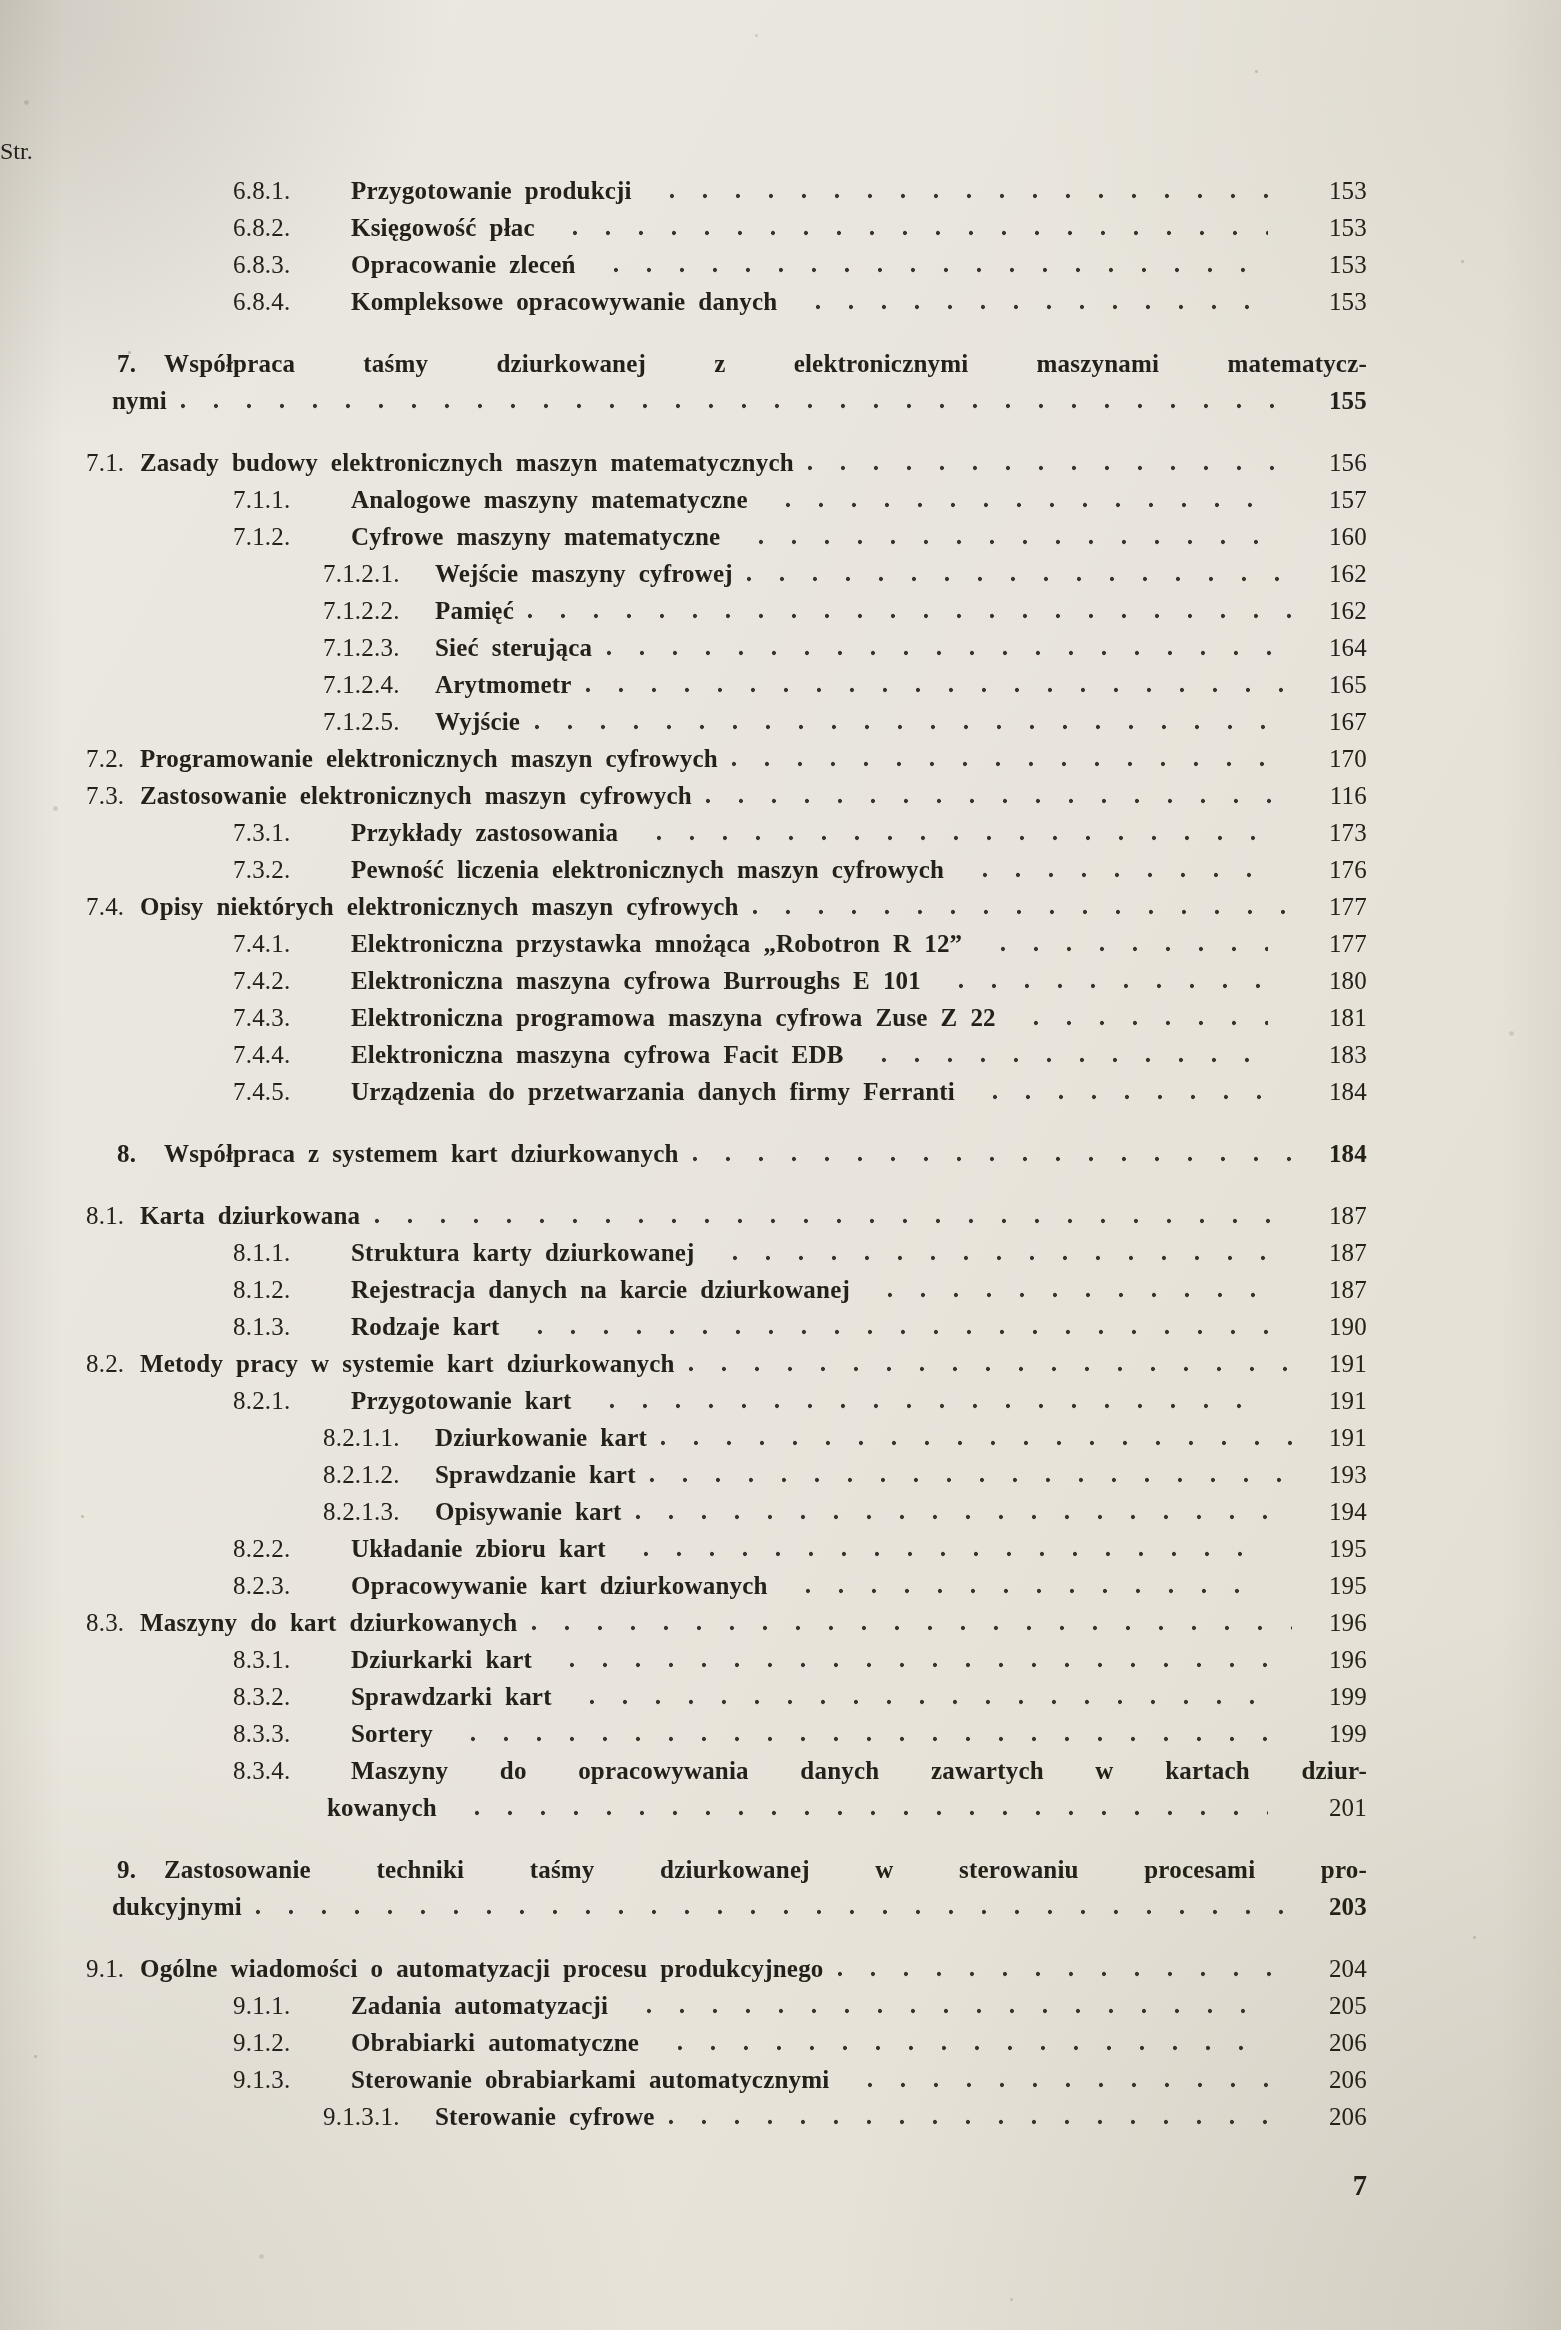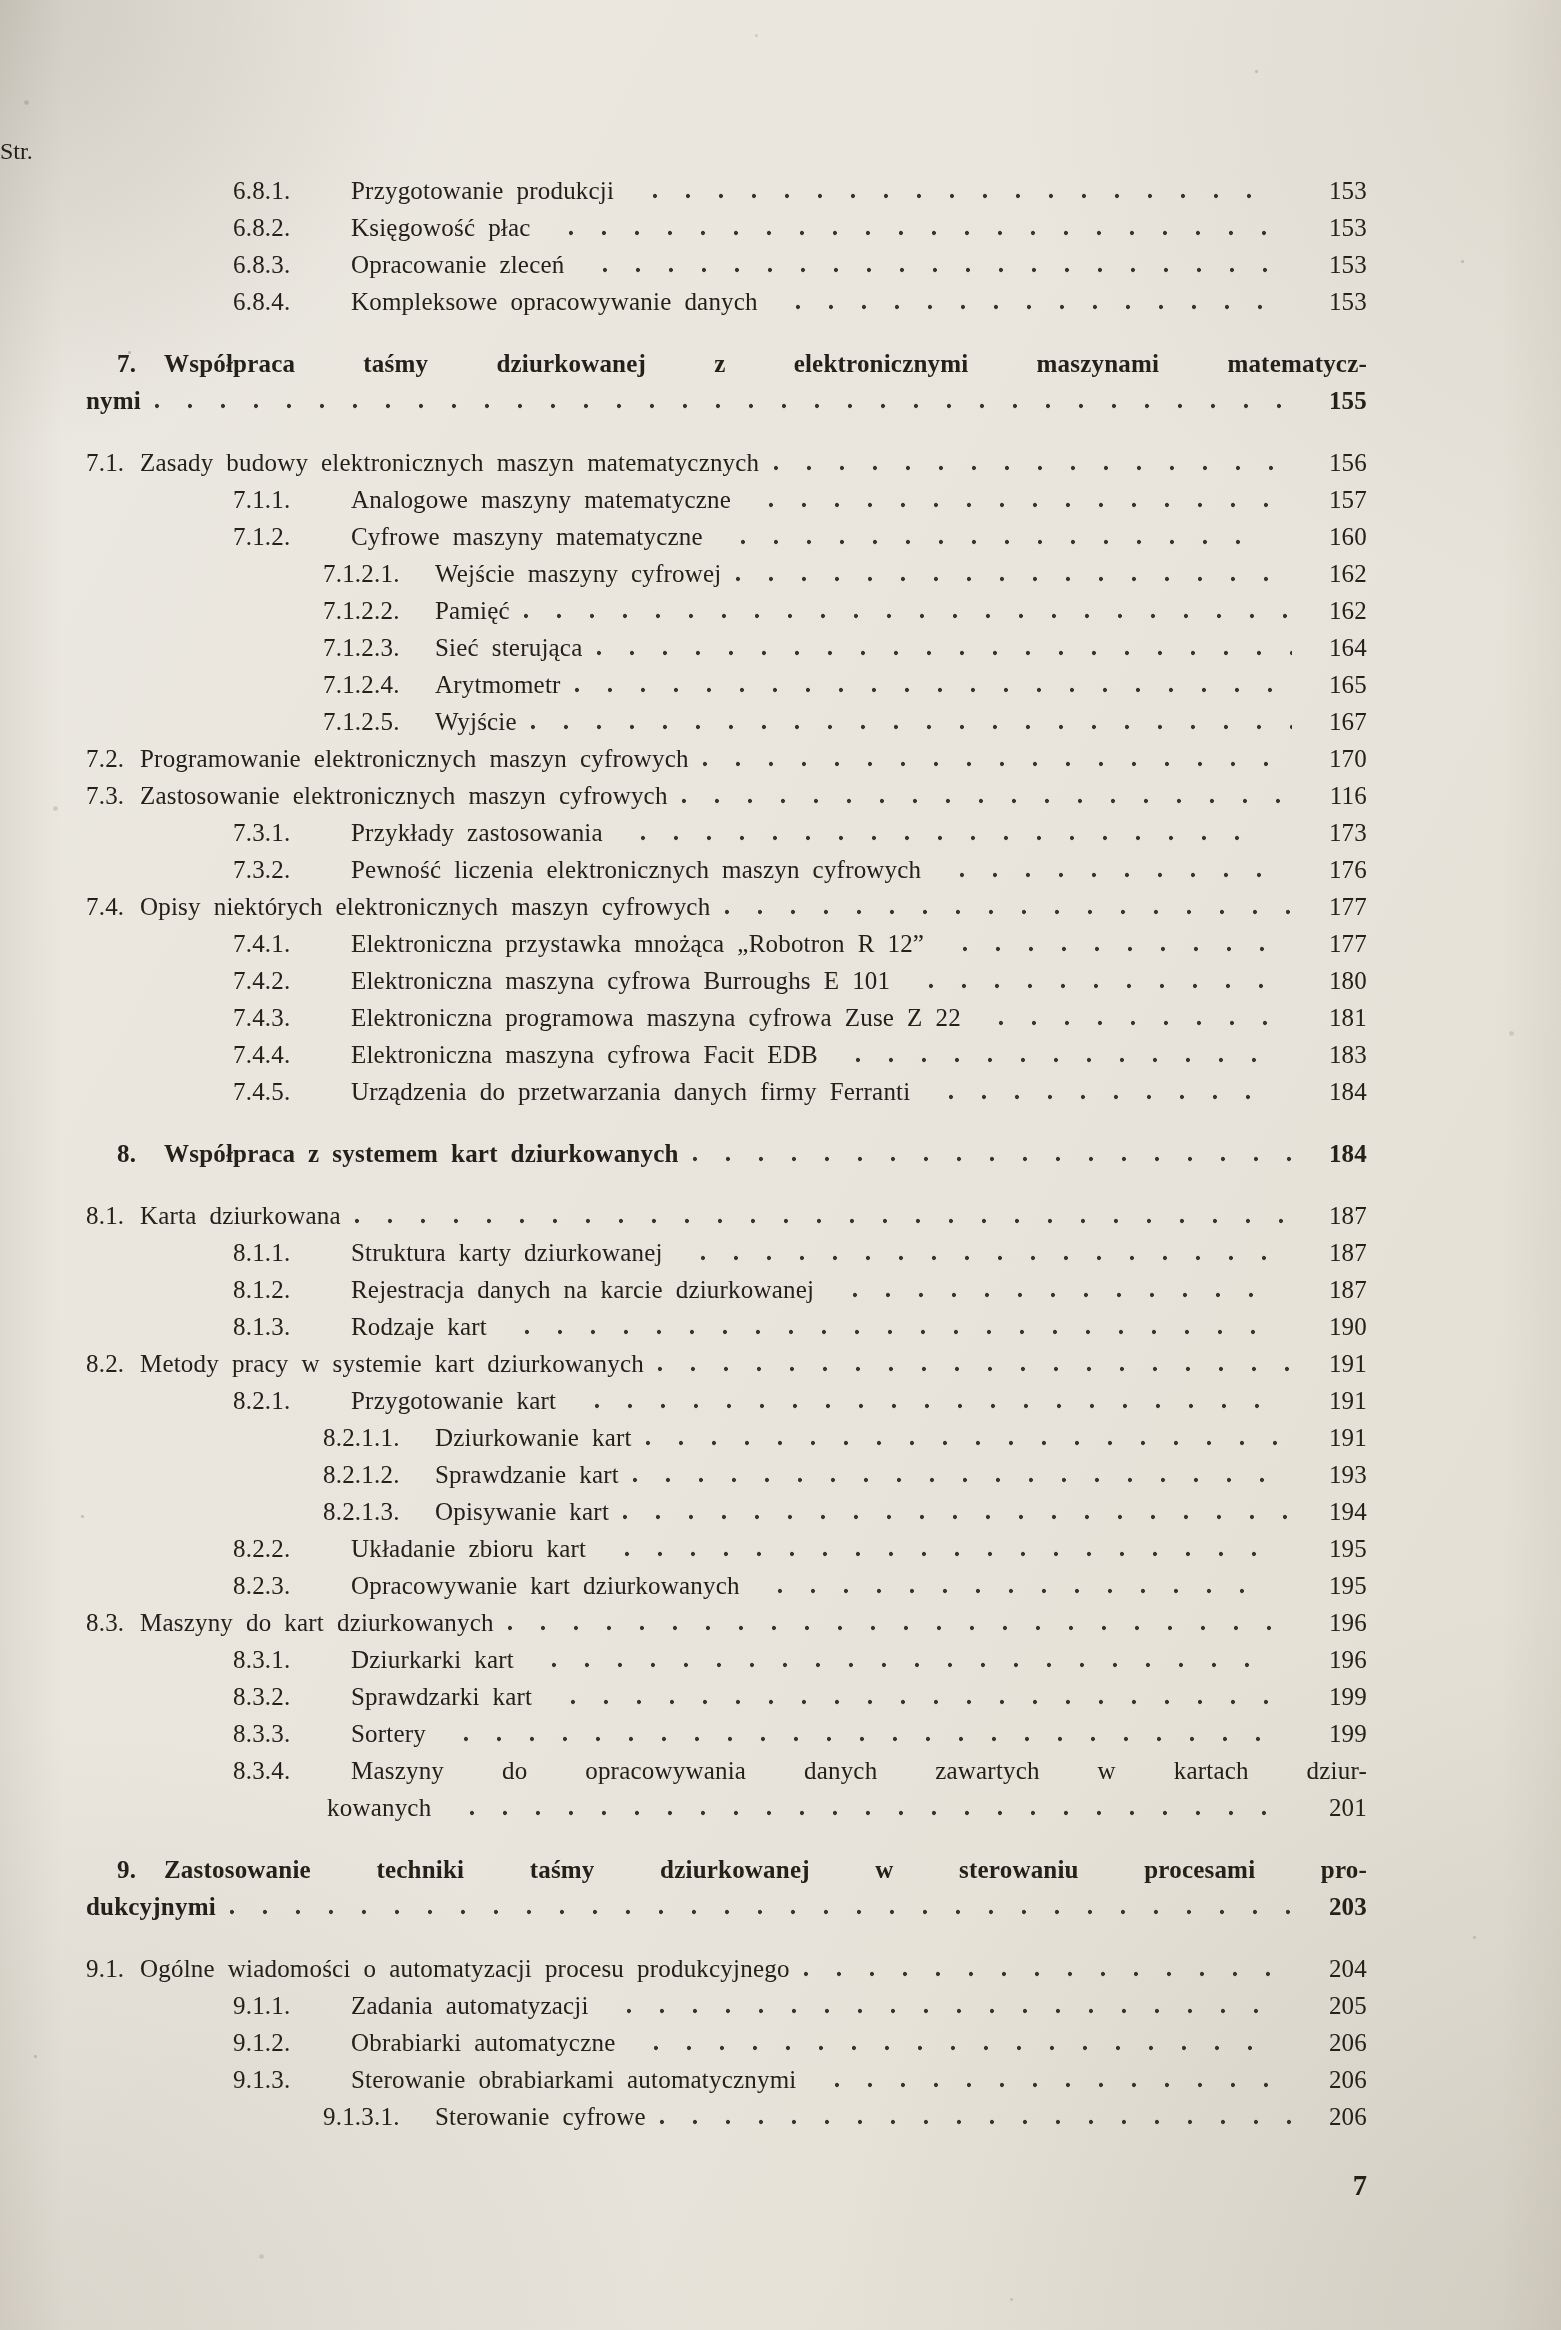--- a/index.html
+++ b/index.html
@@ -42,28 +42,28 @@
   .content{position:relative;padding:133px 195px 0 0;}
   .col-header{font-size:24px;line-height:37px;text-align:left;font-weight:normal;}
   .toc{margin-top:1.7px;}
   .row{display:flex;align-items:baseline;font-size:25px;line-height:37px;letter-spacing:0.2px;}
   .row.gap{margin-top:25px;}
   .row.bold{font-weight:bold;}
   .l0{padding-left:117px;}
   .l1{padding-left:86px;}
   .l2{padding-left:233px;gap:24px;}
   .l3{padding-left:323px;}
-  .cont.l0{padding-left:86px;}
+  .cont.l0{padding-left:112px;}
   .cont.l2{padding-left:327px;}
   .num{flex:none;}
   .l0 .num{min-width:47px;}
   .l1 .num{min-width:54px;}
   .l2 .num{min-width:94px;}
   .l3 .num{min-width:112px;}
-  .title{word-spacing:0.26em;}
+  .title{word-spacing:0.26em;font-weight:bold;}
   .fill .title{flex:1 1 auto;text-align:justify;text-align-last:justify;}
   .leader{
     flex:1 1 auto;height:5.9px;margin:0 15px 0 13.4px;min-width:25px;
     background-image:radial-gradient(circle at 2.9px 2.9px,#3a352c 1.8px,rgba(0,0,0,0) 2.3px);
     background-size:33px 5.9px;background-repeat:repeat-x;background-position:0 100%;
   }
   .page{flex:none;min-width:60px;text-align:right;}
   .folio{margin-top:32px;font-size:28.5px;font-weight:bold;text-align:right;line-height:37px;}
 </style>
 </head>

